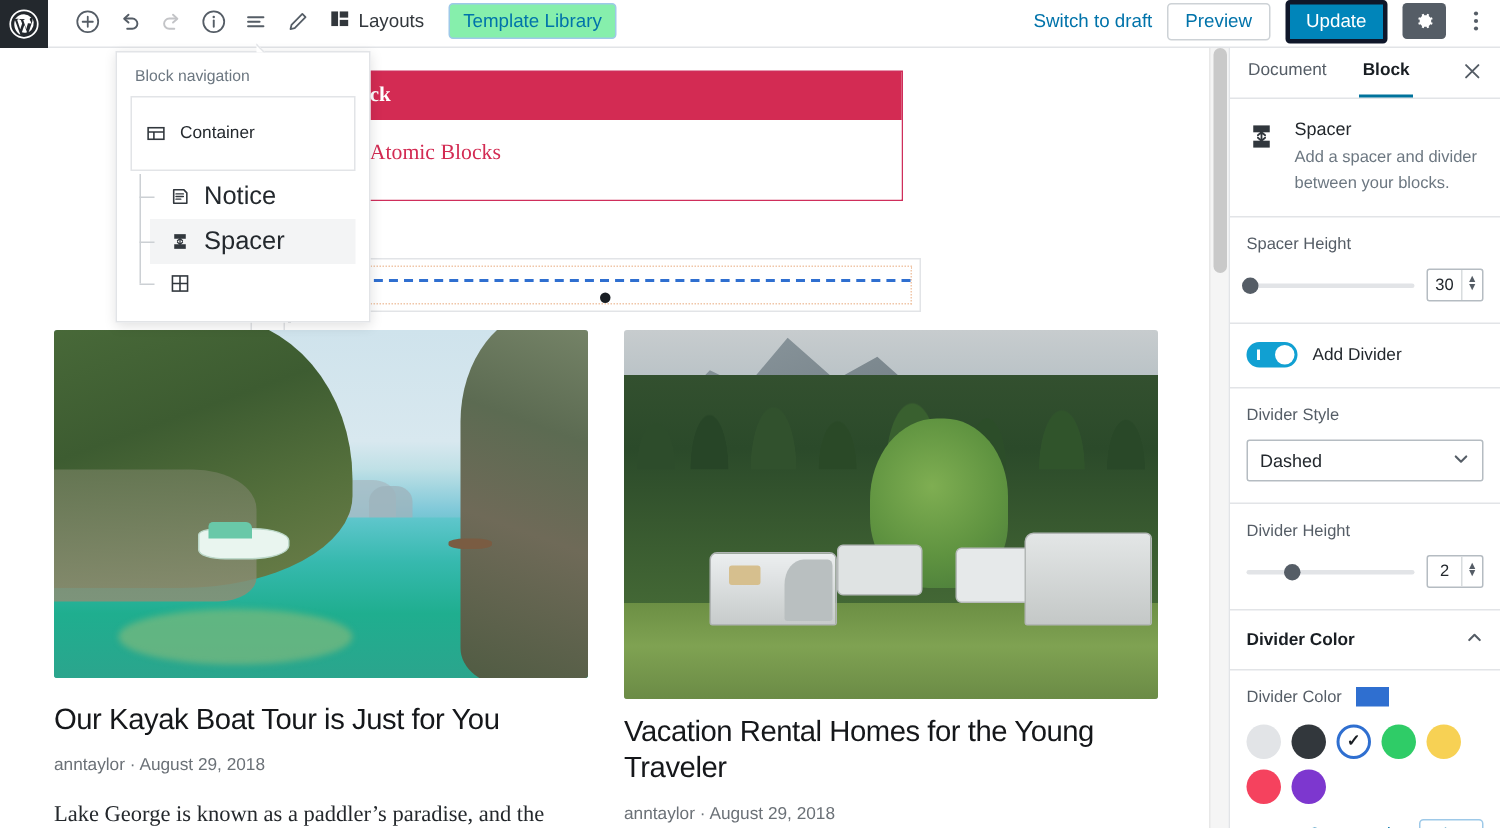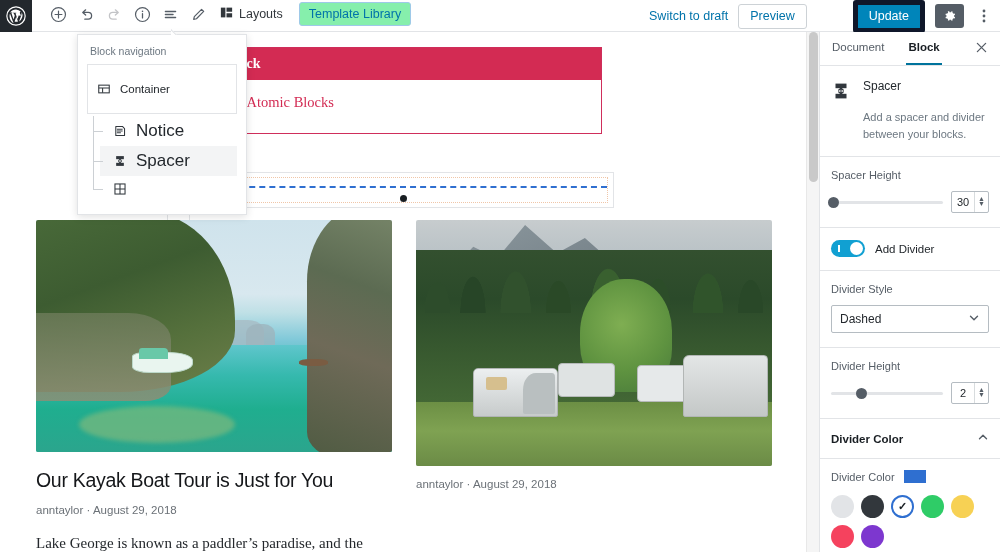--- a/index.html
+++ b/index.html
@@ -41,22 +41,22 @@
   .tb-right {
     margin-left: auto; display: flex; align-items: center; gap: 10px;
     padding-right: 6px;
   }
   .switch-draft { color: #0073aa; font-size: 12.5px; cursor: pointer; }
   .preview-btn {
     border: 1px solid #cdd2d6; border-radius: 3px; background: #fff;
     color: #0073aa; font-size: 12.5px; padding: 5px 11px; cursor: pointer; line-height: 1;
   }
   .update-btn {
-    border: 5px solid #0f172a; border-radius: 3px; background: #0085ba;
-    color: #fff; font-size: 12.5px; padding: 5px 11px; cursor: pointer; line-height: 1; margin-left: 36px;
+    border: 3px solid #0f172a; border-radius: 3px; background: #0085ba;
+    color: #fff; font-size: 12.5px; padding: 5px 11px; cursor: pointer; line-height: 1;
   }
   .gear-btn {
     width: 29px; height: 24px; background: #555d66; border-radius: 3px;
     display: flex; align-items: center; justify-content: center;
     color: #fff; cursor: pointer;
   }
   .kebab-btn {
     width: 20px; height: 24px; display: flex; align-items: center; justify-content: center;
     color: #555d66; cursor: pointer; font-size: 15px; letter-spacing: 0;
   }
@@ -204,21 +204,21 @@
   }
   .sb-tab.active { color: #191e23; font-weight: bold; border-bottom-color: #00739c; }
   .sb-close { margin-left: auto; color: #555d66; cursor: pointer; font-size: 13px; padding: 2px 3px; }
 
   .sb-blockcard {
     display: flex; gap: 10px; padding: 13px 11px 14px 11px;
     border-bottom: 1px solid #e2e4e7;
   }
   .sb-blockicon { width: 22px; flex: 0 0 22px; color: #31373d; padding-top: 2px; }
   .sb-blockname { font-size: 12px; color: #23282d; }
-  .sb-blockdesc { font-size: 11px; color: #6c7781; line-height: 1.5; margin-top: 16px; }
+  .sb-blockdesc { font-size: 11px; color: #6c7781; line-height: 1.5; margin-top: 4px; }
 
   .sb-section { padding: 12px 11px 14px 11px; border-bottom: 1px solid #e2e4e7; }
   .sb-label { font-size: 11px; color: #555d66; margin-bottom: 10px; }
   .range-row { display: flex; align-items: center; gap: 8px; }
   .range-track {
     position: relative; flex: 1; height: 3px; background: #e2e4e7; border-radius: 2px;
   }
   .range-thumb {
     position: absolute; top: 50%; width: 11px; height: 11px; margin-top: -5.5px;
     margin-left: -5.5px; border-radius: 50%; background: #555d66;
@@ -463,20 +463,21 @@
           <div class="camp-grass"></div>
           <div class="van2"></div>
           <div class="van3"></div>
           <div class="van1">
               <div class="win"></div>
             </div>
           <div class="awn1"></div>
           <div class="tent1"></div>
         </div>
       </div>
+      <h2 class="post-title">Vacation Rental Homes for the Young Traveler</h2>
       <div class="post-meta">
         <span>anntaylor</span>
         <span>·</span>
         <span>August 29, 2018</span>
       </div>
 
     </div>
 
   </div>
 </div>

